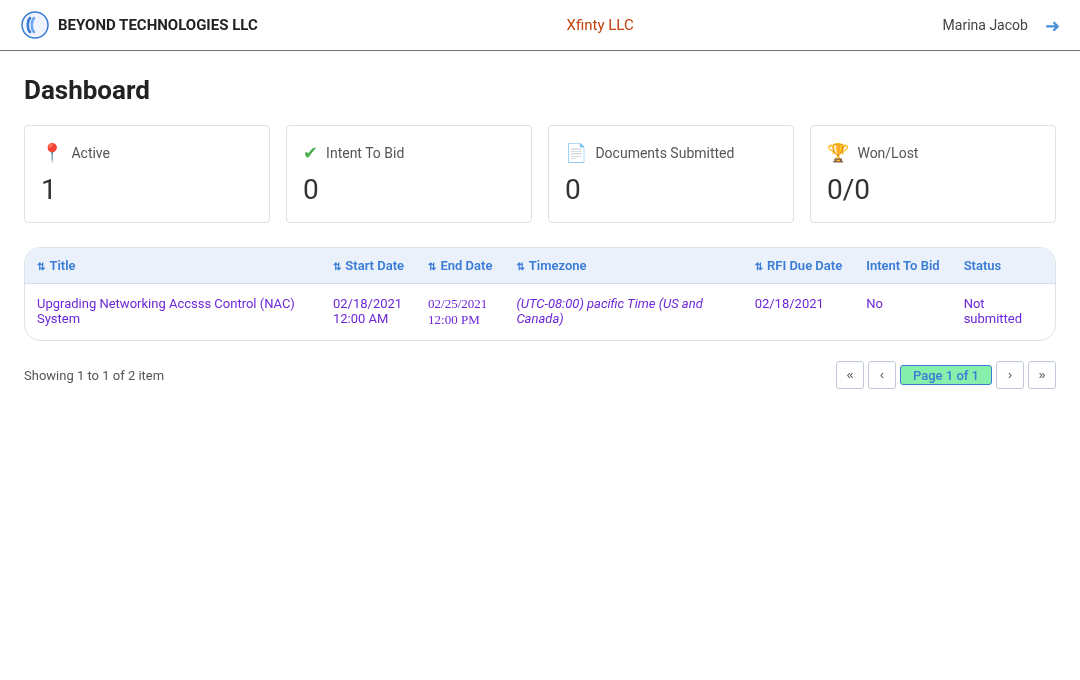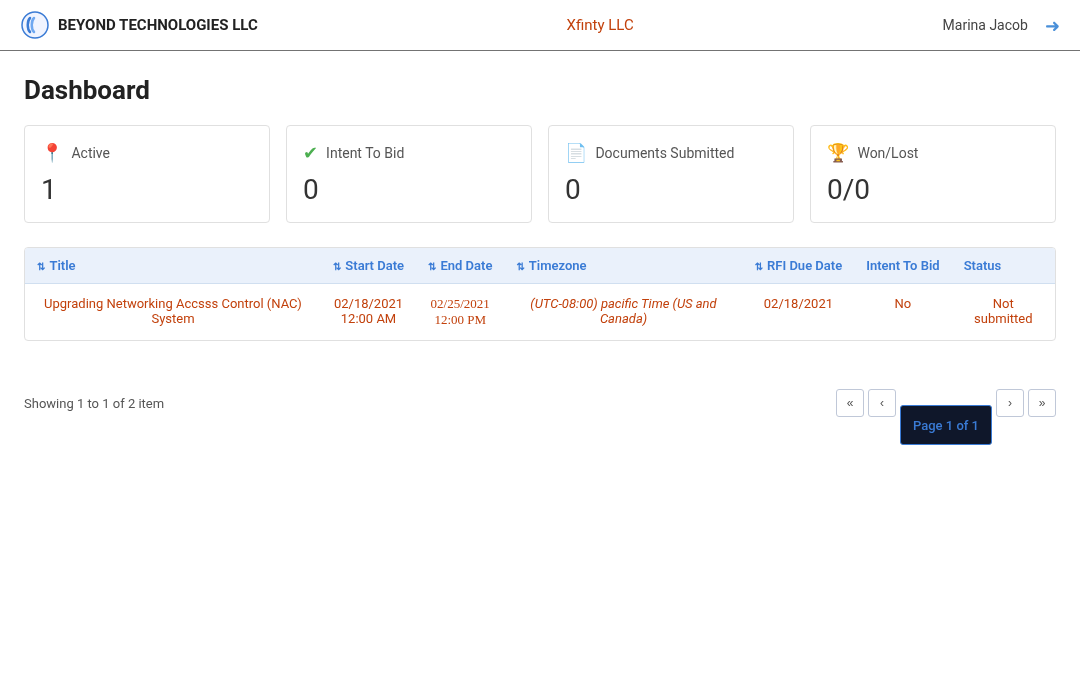--- a/index.html
+++ b/index.html
@@ -81,21 +81,21 @@
     }
     .stat-value {
       font-size: 28px;
       font-weight: 400;
       color: #333;
     }
 
     
     .table-container {
       border: 1px solid #e0e0e0;
-      border-radius: 4px;
+      border-radius: 16px;
       overflow: hidden;
     }
     table {
       width: 100%;
       border-collapse: collapse;
     }
     thead tr {
       background: #eaf1fb;
     }
     thead th {
@@ -113,23 +113,22 @@
     }
     tbody tr {
       border-bottom: 1px solid #f0f0f0;
     }
     tbody tr:last-child {
       border-bottom: none;
     }
     tbody td {
       padding: 12px 12px;
       font-size: 13px;
-      color: #c2410c;
+      color: #6d28d9;
       vertical-align: top;
-      text-align: center;
     }
 
     
     .table-footer {
       display: flex;
       align-items: center;
       justify-content: space-between;
       margin-top: 20px;
       font-size: 13px;
       color: #555;
@@ -150,28 +149,27 @@
       background: #fff;
       cursor: pointer;
       font-size: 12px;
       color: #555;
     }
     .page-label {
       display: inline-flex;
       align-items: center;
       justify-content: center;
       padding: 0 12px;
-      height: 40px;
+      height: 20px;
       border: 1px solid #3a7bd5;
       border-radius: 3px;
-      background: #0f172a;
+      background: #86efac;
       font-size: 13px;
       color: #3a7bd5;
       font-weight: 500;
-      margin-top: 44px;
     }
   </style>
 </head>
 <body>
 
 <header class="header">
   <div class="header-logo">
     <svg class="logo-icon" viewBox="0 0 30 30" fill="none" xmlns="http://www.w3.org/2000/svg">
       <circle cx="15" cy="15" r="13" fill="#f0f4ff" stroke="#3a7bd5" stroke-width="1.5"></circle>
       <path d="M10 8 C7 11, 7 19, 10 22" stroke="#3a7bd5" stroke-width="2.5" fill="none" stroke-linecap="round"></path>

